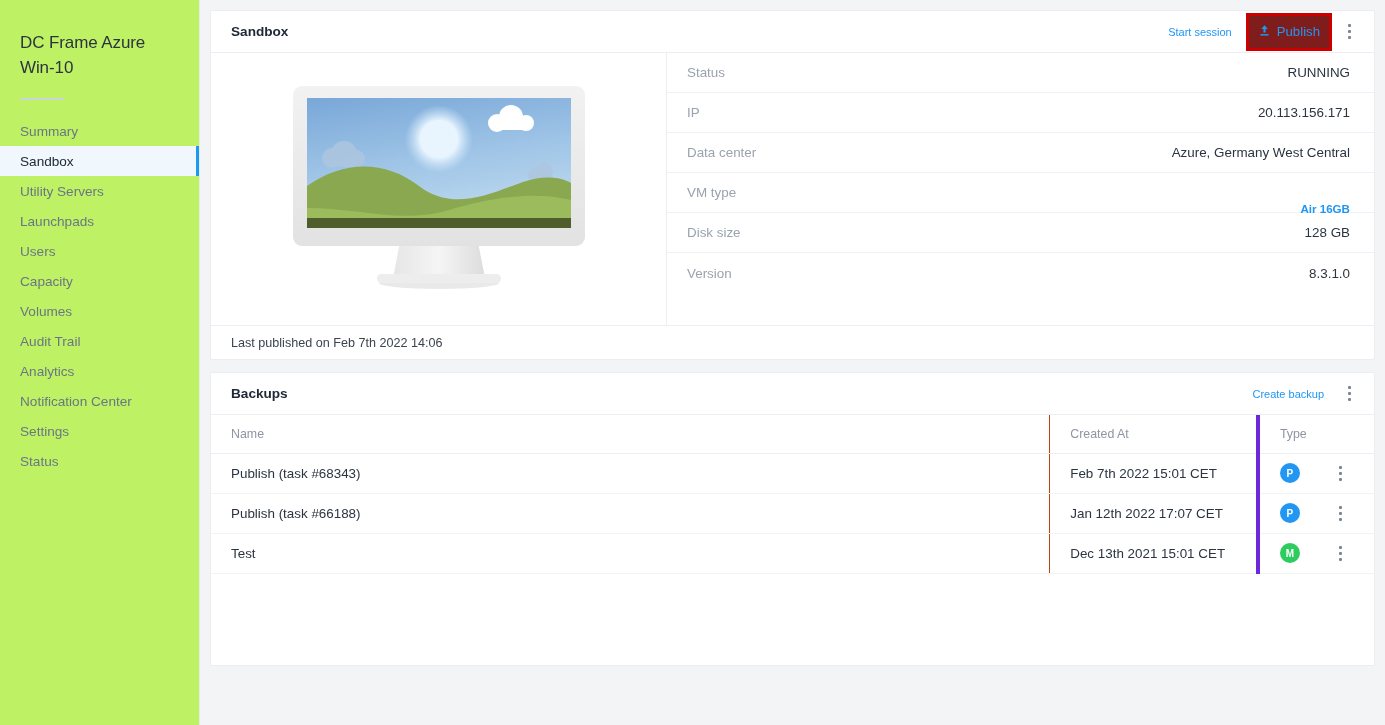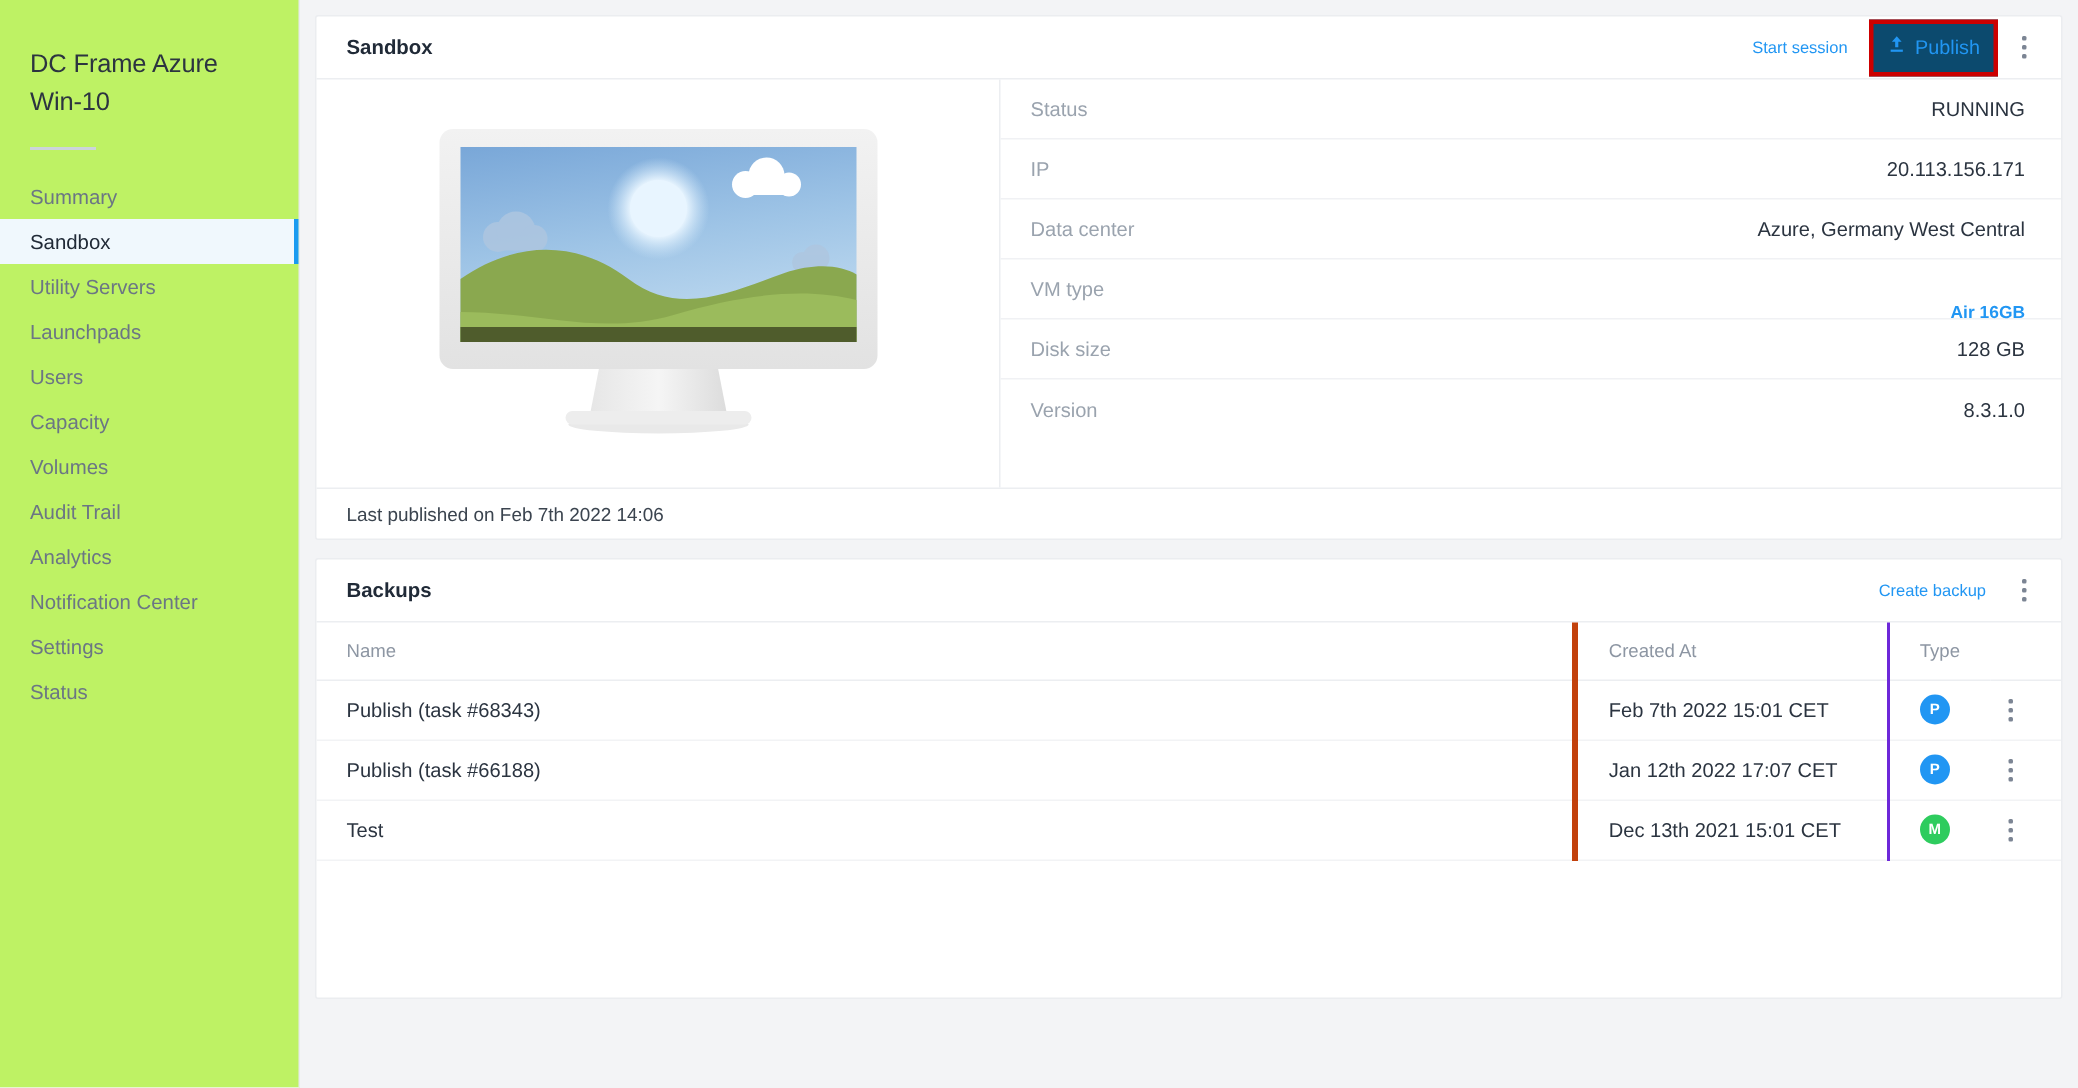--- a/index.html
+++ b/index.html
@@ -58,21 +58,21 @@
     font-size: 13.6px; font-weight: bold; color: #202a37;
   }
   .spacer { flex: 1; }
   .link-btn {
     font-size: 11px; color: #2196f3; cursor: pointer;
     padding: 0 8px; white-space: nowrap;
   }
   .pub-wrap {
     border: 3px solid #cc0000; padding: 7px 9px;
     display: flex; align-items: center; gap: 6px;
-    margin-left: 6px; background: #0c4a6e;
+    margin-left: 6px; background: #7f1d1d;
   }
   .pub-label { font-size: 13.2px; color: #2196f3; }
   .upload-ico { display: block; }
   .kebab {
     width: 26px; height: 30px; display: flex; flex-direction: column;
     align-items: center; justify-content: center; gap: 3px;
     cursor: pointer; margin-left: 4px;
   }
   .kebab i {
     width: 3px; height: 3px; background: #7c8594; border-radius: 1px;
@@ -112,22 +112,22 @@
   .tbl th {
     height: 38px; font-size: 12.4px; font-weight: 400;
     color: #8d96a3; text-align: left; padding: 0 20px;
     border-bottom: 1px solid #eceef1;
   }
   .tbl td {
     height: 40px; font-size: 13.4px; color: #2b3440;
     padding: 0 20px; border-bottom: 1px solid #f2f3f5;
   }
   .col-name { width: 830px; }
-  .col-date { width: 206px; border-left: 4px solid #c2410c; }
-  .col-type { width: 64px; border-left: 2px solid #6d28d9; }
+  .col-date { width: 206px; border-left: 1px solid #c2410c; }
+  .col-type { width: 64px; border-left: 4px solid #6d28d9; }
   .col-act  { width: 46px; padding: 0 !important; }
   .badge {
     width: 20px; height: 20px; border-radius: 50%;
     display: flex; align-items: center; justify-content: center;
     font-size: 10px; font-weight: bold; color: #fff;
   }
   .kebab-sm {
     width: 26px; height: 26px; display: flex; flex-direction: column;
     align-items: center; justify-content: center; gap: 3px; cursor: pointer;
   }

